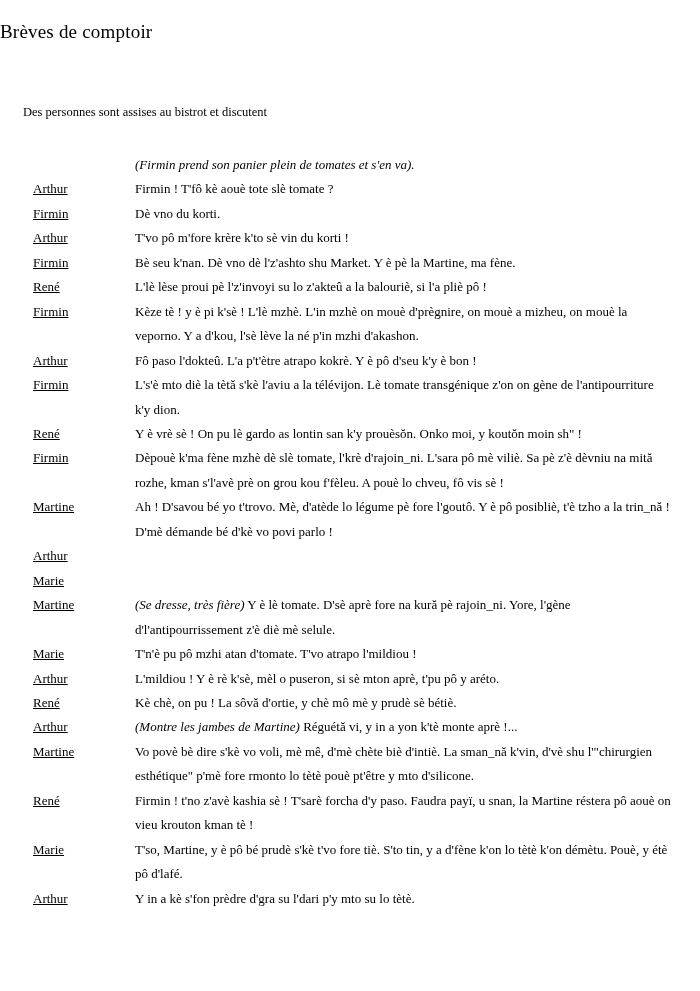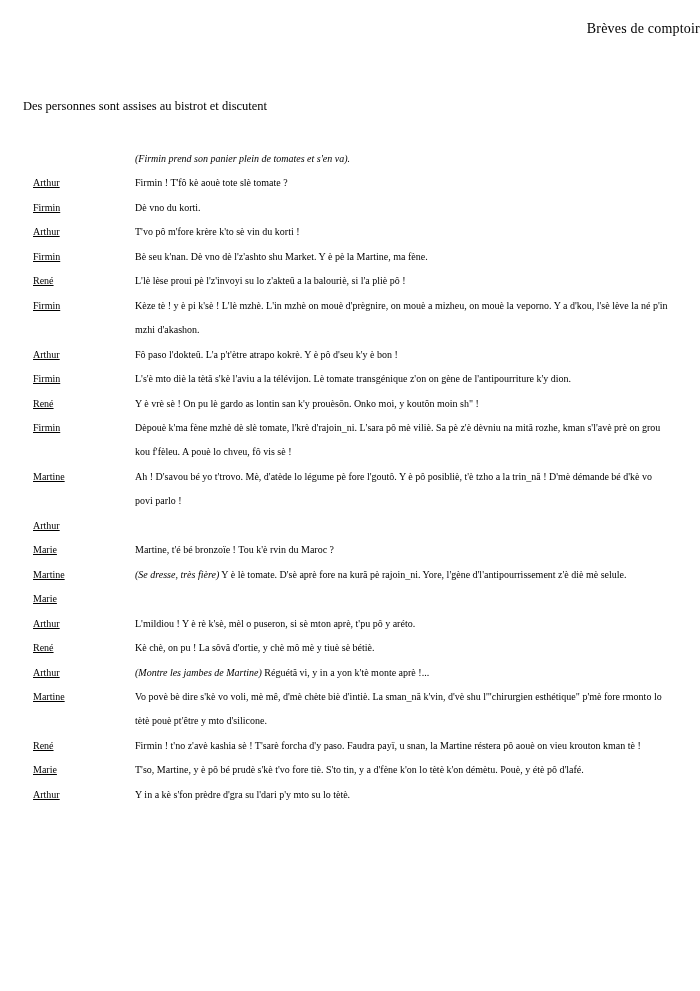--- a/index.html
+++ b/index.html
@@ -6,33 +6,33 @@
   body {
     width: 700px;
     height: 991px;
     background: #ffffff;
     color: #000000;
     font-family: "Liberation Serif", serif;
     overflow: hidden;
   }
   .page { position: relative; width: 700px; height: 991px; }
   .title {
-    text-align: right;
+    text-align: left;
     padding-top: 21px;
-    font-size: 14px;
+    font-size: 19px;
     font-weight: normal;
     letter-spacing: 0.2px;
   }
   .intro {
     margin: 62px 30px 0 23px;
     font-size: 12.5px;
   }
   .dialogue {
     margin: 33px 28px 8px 33px;
-    font-size: 10px;
+    font-size: 13px;
     line-height: 24.45px;
   }
   .entry { display: flex; }
   .speaker { flex: 0 0 102px; width: 102px; text-decoration: underline; }
   .speech { flex: 1; }
   .it { font-style: italic; }
 </style>
 </head>
 <body>
 
@@ -89,36 +89,36 @@
       </div>
       <div class="entry">
         <div class="speaker">Martine</div>
         <div class="speech"><span>Ah ! D'savou bé yo t'trovo. Mè, d'atède lo légume pè fore l'goutô. Y è pô posibliè, t'è tzho a la trin_nă ! D'mè démande bé d'kè vo povi parlo !</span></div>
       </div>
       <div class="entry">
         <div class="speaker">Arthur</div>
       </div>
       <div class="entry">
         <div class="speaker">Marie</div>
-        <div class="speech"><span>Martine, t'é bé bronzoïe ! Tou k'è rvin du Maroc ?</span></div>
       </div>
       <div class="entry">
         <div class="speaker">Martine</div>
         <div class="speech"><span class="it">(Se dresse, très fière)</span><span> Y è lè tomate. D'sè aprè fore na kură pè rajoin_ni. Yore, l'gène d'l'antipourrissement z'è diè mè selule.</span></div>
       </div>
       <div class="entry">
         <div class="speaker">Marie</div>
+        <div class="speech"><span>T'n'è pu pô mzhi atan d'tomate. T'vo atrapo l'mildiou !</span></div>
       </div>
       <div class="entry">
         <div class="speaker">Arthur</div>
         <div class="speech"><span>L'mildiou ! Y è rè k'sè, mèl o puseron, si sè mton aprè, t'pu pô y aréto.</span></div>
       </div>
       <div class="entry">
         <div class="speaker">René</div>
-        <div class="speech"><span>Kè chè, on pu ! La sôvă d'ortie, y chè mô mè y tiuè sè bétiè.</span></div>
+        <div class="speech"><span>Kè chè, on pu ! La sôvă d'ortie, y chè mô mè y prudè sè bétiè.</span></div>
       </div>
       <div class="entry">
         <div class="speaker">Arthur</div>
         <div class="speech"><span class="it">(Montre les jambes de Martine)</span><span> Réguétă vi, y in a yon k'tè monte aprè !...</span></div>
       </div>
       <div class="entry">
         <div class="speaker">Martine</div>
         <div class="speech"><span>Vo povè bè dire s'kè vo voli, mè mê, d'mè chète biè d'intiè. La sman_nă k'vin, d'vè shu l'"chirurgien esthétique" p'mè fore rmonto lo tètè pouè pt'être y mto d'silicone.</span></div>
       </div>
       <div class="entry">

